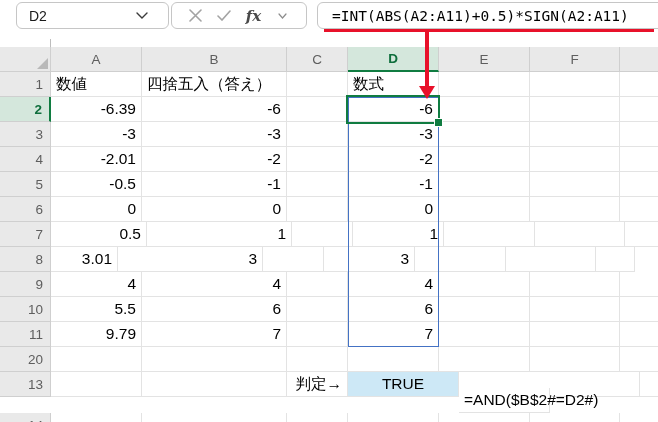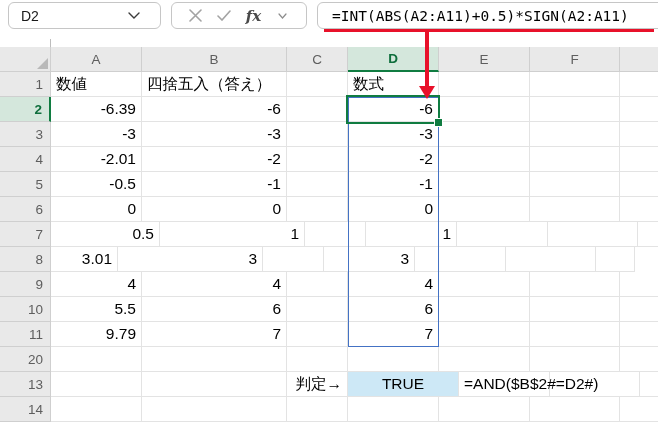--- a/index.html
+++ b/index.html
@@ -7,21 +7,21 @@
     width:658px;height:422px;overflow:hidden;position:relative;
     background:#fff;font-family:"Liberation Sans",sans-serif;
     -webkit-font-smoothing:antialiased;
   }
   
   .tbox{
     position:absolute;top:2px;height:27px;background:#fff;
     border:1px solid #c6c6c6;border-radius:6px;box-sizing:border-box;
     display:flex;align-items:center;
   }
-  .namebox{left:8px;width:153px;padding:0 14px 0 12px;justify-content:space-between;}
+  .namebox{left:16px;width:153px;padding:0 14px 0 12px;justify-content:space-between;}
   .namebox .nbval{font-size:14px;color:#1a1a1a;}
   .fxbox{left:171px;width:136px;justify-content:space-evenly;padding:0 6px;}
   .icon-btn{display:flex;align-items:center;justify-content:center;width:24px;height:24px;}
   .fxglyph{font-style:italic;font-family:"DejaVu Serif",serif;font-size:15px;color:#4a4a4a;font-weight:bold;}
   .formulabox{left:317px;width:355px;padding-left:14px;}
   .ftext{font-family:"DejaVu Sans Mono",monospace;font-size:14.5px;color:#000;white-space:nowrap;}
   
   .red-underline{position:absolute;left:324px;top:29px;width:330px;height:3px;background:#e8112a;z-index:30;}
   .arrow-shaft{position:absolute;left:425px;top:31px;width:4px;height:55px;background:#e8112a;z-index:30;}
   .arrow-head{position:absolute;left:419px;top:86px;width:0;height:0;z-index:30;
@@ -47,21 +47,21 @@
   .cell{
     box-sizing:border-box;height:25px;flex:none;background:#fff;
     border-right:1px solid #e3e3e3;border-bottom:1px solid #e3e3e3;
     font-size:15.5px;color:#000;display:flex;align-items:center;
     padding:0 5px;white-space:nowrap;position:relative;
   }
   .cell.al-right{justify-content:flex-end;}
   .cell.al-left{justify-content:flex-start;}
   .cell.al-center{justify-content:center;}
   .cell.hl{background:#cde8f6;}
-  .cell.spill-over{overflow:visible;z-index:5;}
+  .cell.spill-over{overflow:visible;z-index:5;margin-top:16px;}
   
   .spill-border{position:absolute;left:348px;top:97px;width:91px;height:250px;
     border:1px solid #4472c4;box-sizing:border-box;pointer-events:none;z-index:10;}
   .sel-border{position:absolute;left:346px;top:95px;width:94px;height:29px;
     border:2px solid #107c41;box-sizing:border-box;pointer-events:none;z-index:20;}
   .fill-handle{position:absolute;left:434px;top:118px;width:7px;height:7px;
     background:#107c41;border:1.5px solid #fff;box-sizing:content-box;z-index:25;}
 </style>
 </head>
 <body>
@@ -170,21 +170,21 @@
       <div class="cell al-right" style="width: 91px;">0</div>
       <div class="cell al-right" style="width: 145px;">0</div>
       <div class="cell al-left" style="width: 61px;"></div>
       <div class="cell al-right" style="width: 91px;">0</div>
       <div class="cell al-left" style="width: 91px;"></div>
       <div class="cell al-left" style="width: 90px;"></div>
       <div class="cell al-left" style="width: 39px;"></div>
     </div>
     <div class="grow">
       <div class="rh" style="width: 51px;">7</div>
-      <div class="cell al-right" style="width: 109px;">0.5</div>
+      <div class="cell al-right" style="width: 96px;">0.5</div>
       <div class="cell al-right" style="width: 145px;">1</div>
       <div class="cell al-left" style="width: 61px;"></div>
       <div class="cell al-right" style="width: 91px;">1</div>
       <div class="cell al-left" style="width: 91px;"></div>
       <div class="cell al-left" style="width: 90px;"></div>
       <div class="cell al-left" style="width: 39px;"></div>
     </div>
     <div class="grow">
       <div class="rh" style="width: 51px;">8</div>
       <div class="cell al-right" style="width: 67px;">3.01</div>

